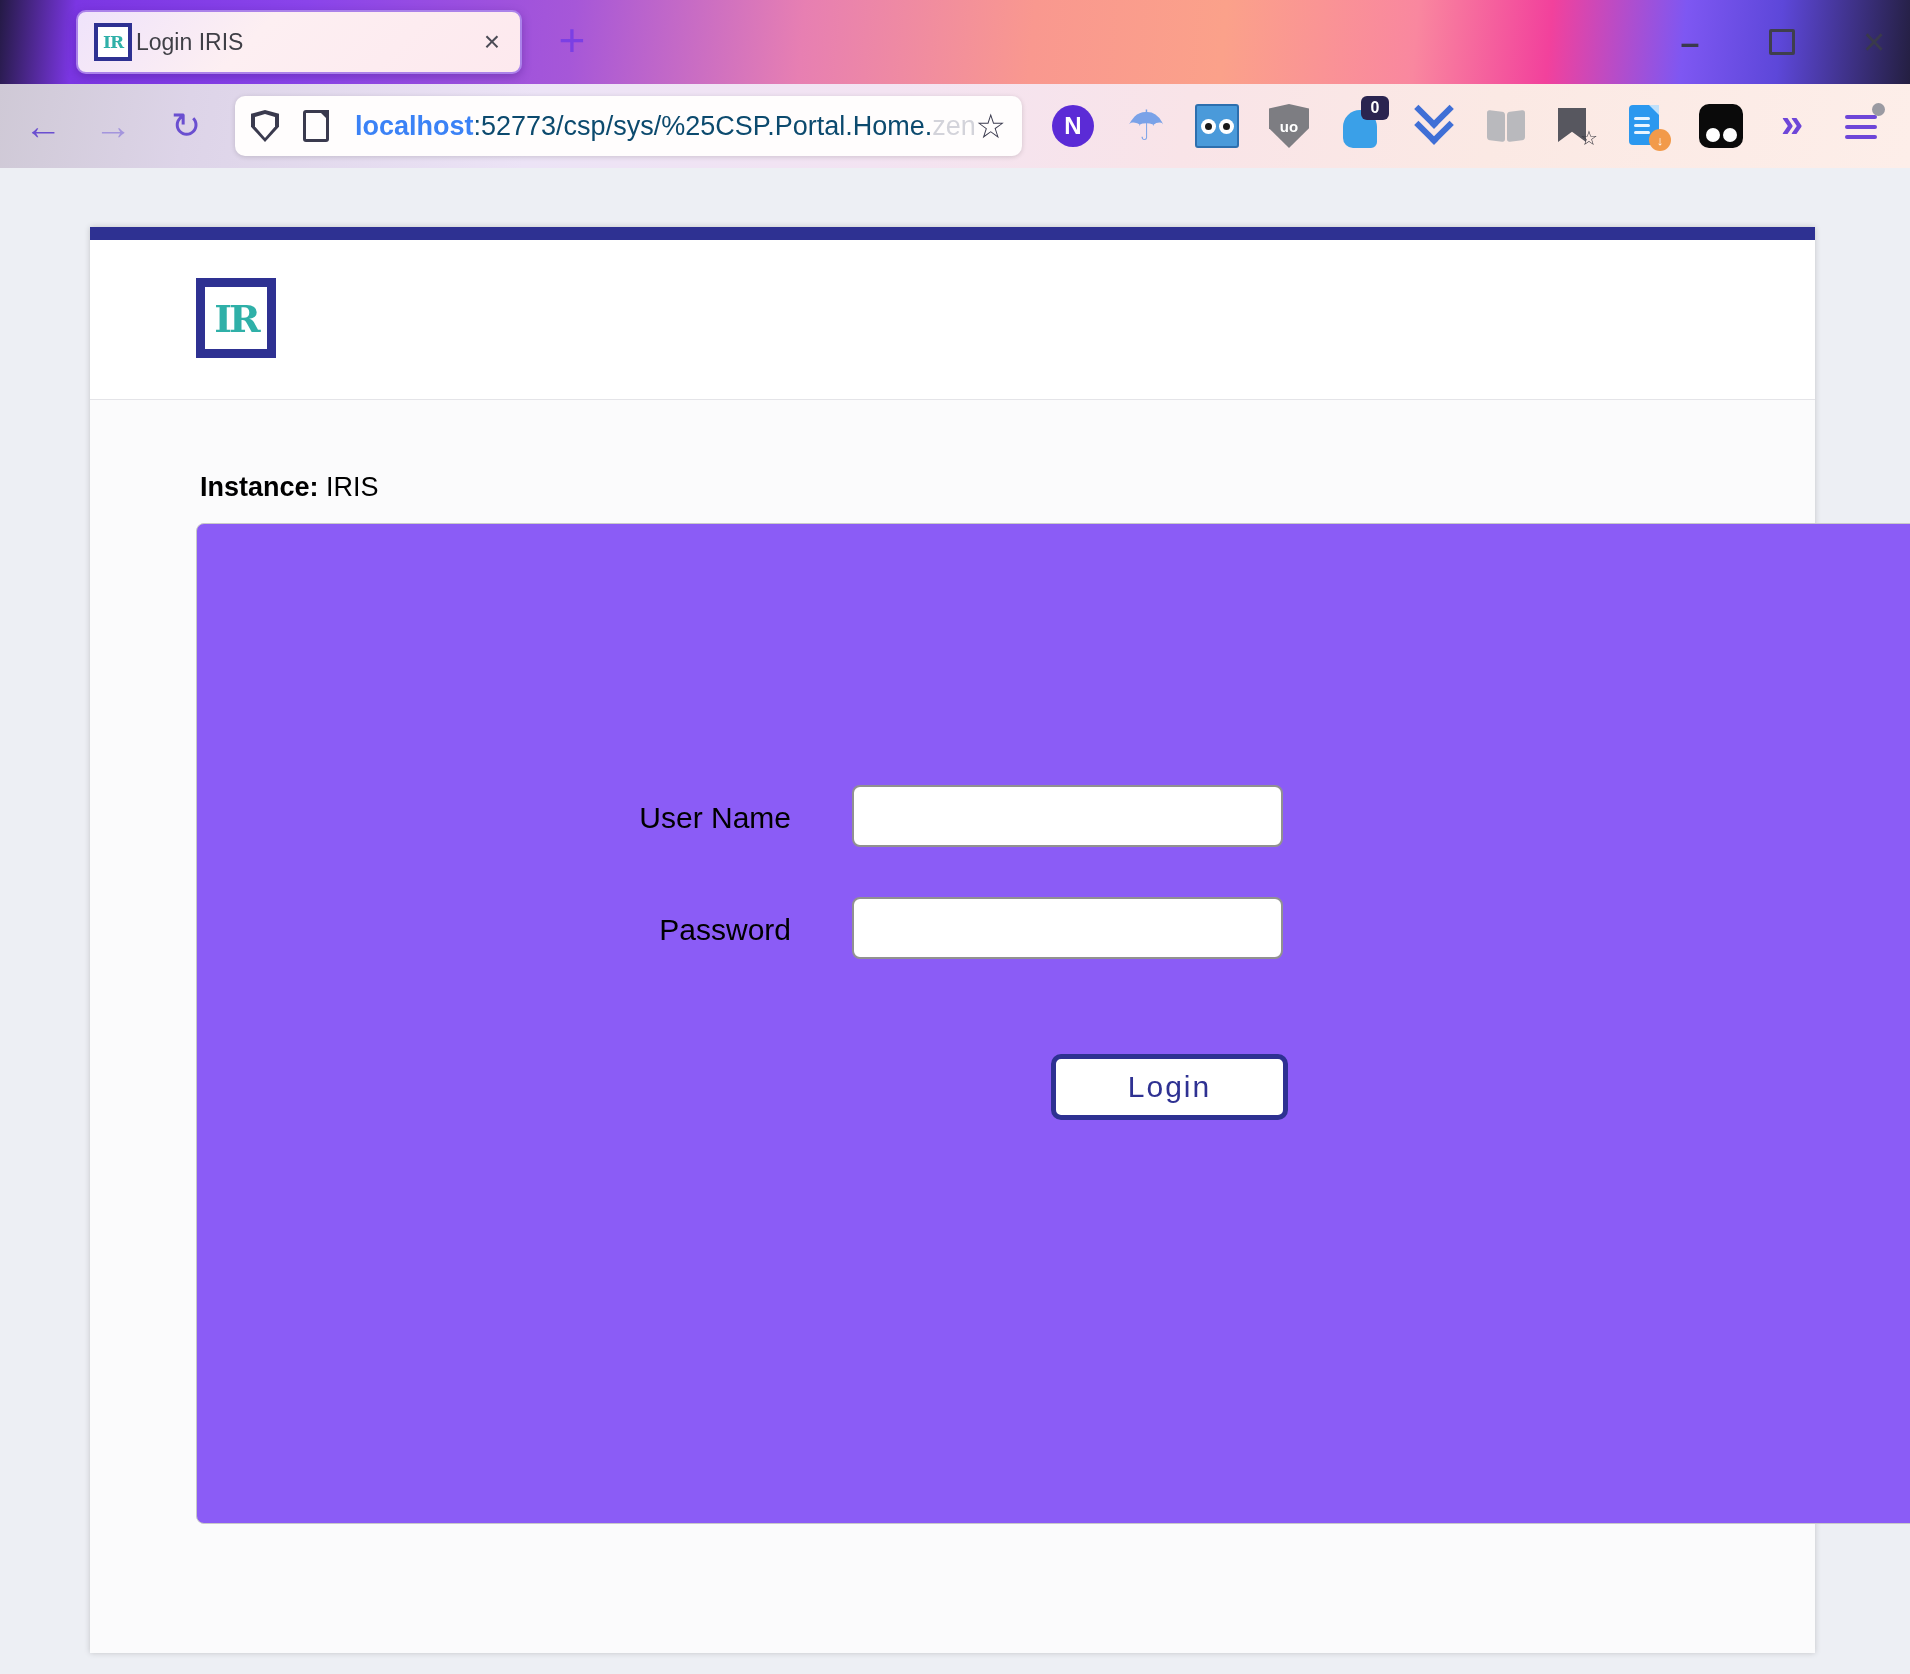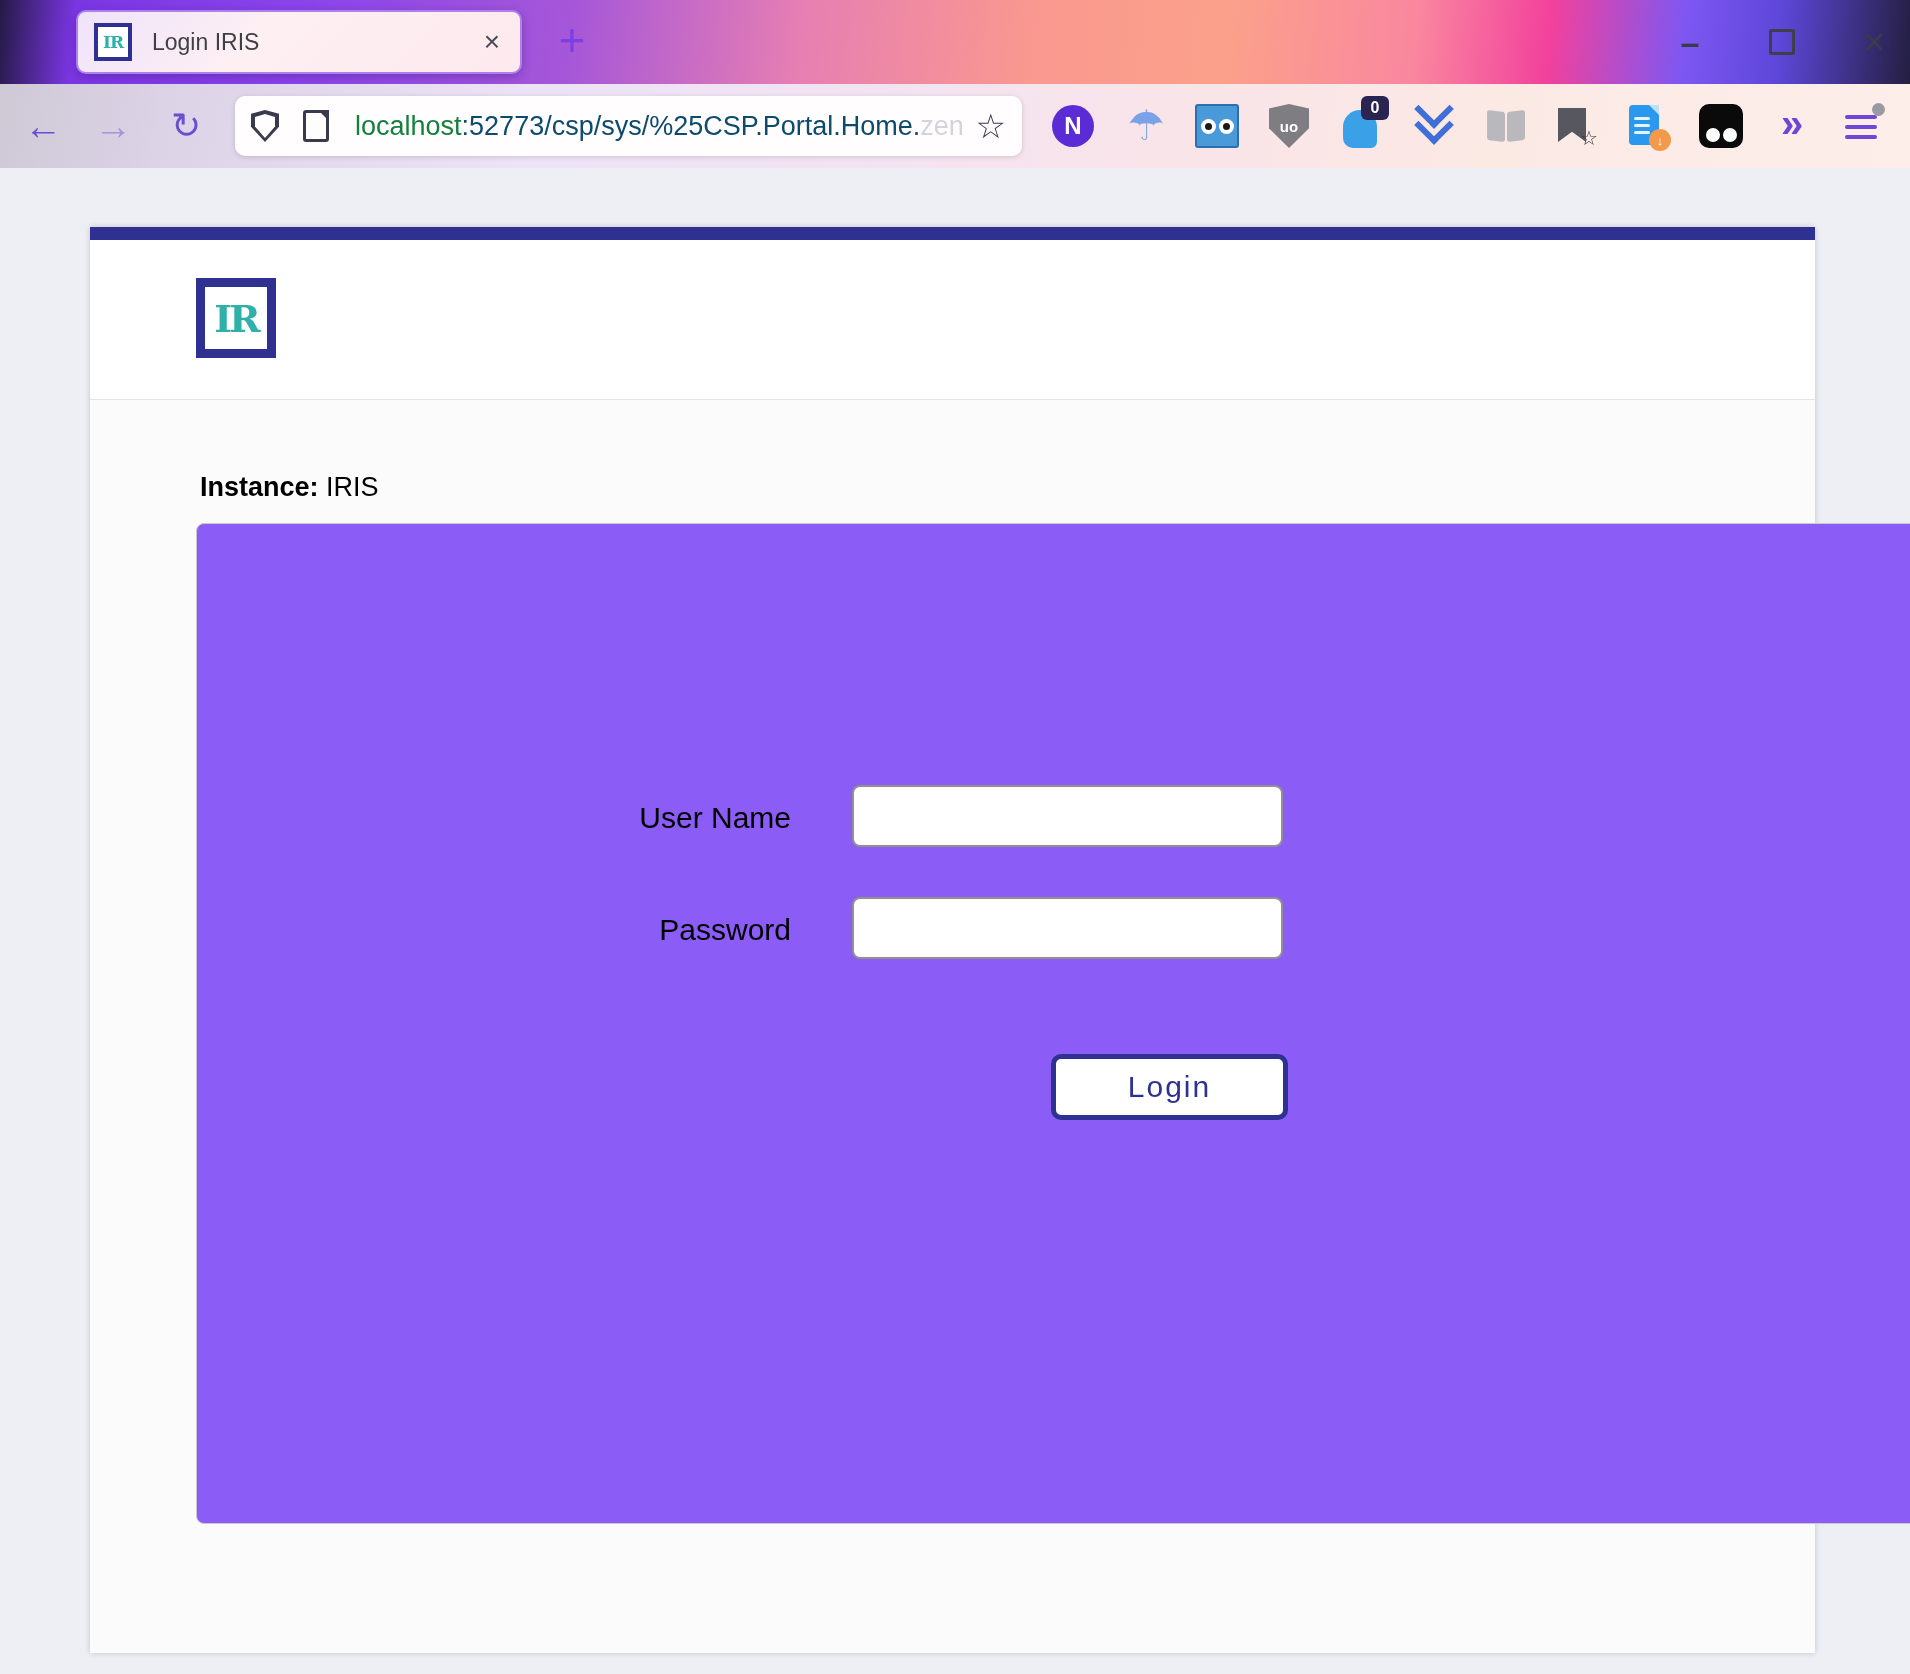--- a/index.html
+++ b/index.html
@@ -20,21 +20,21 @@
     border:2px solid #ab82ea;border-radius:10px;
     box-shadow:0 3px 10px rgba(60,20,120,.35);
     display:flex;align-items:center;box-sizing:border-box;padding:0 16px;
   }
   .favicon{
     width:30px;height:30px;background:#fff;border:4px solid #2e3192;
     display:flex;align-items:center;justify-content:center;flex:0 0 auto;
   }
   .favicon span{font-family:"DejaVu Serif",serif;font-weight:bold;font-size:17px;
     color:#2fb0a8;letter-spacing:-1px;}
-  .tab-title{margin-left:20px;font-size:23px;color:#3f3f46;flex:1 1 auto;
+  .tab-title{margin-left:4px;font-size:23px;color:#3f3f46;flex:1 1 auto;
     white-space:nowrap;overflow:hidden;}
   .tab-close{font-size:28px;color:#4b4b55;padding:0 4px;cursor:default;flex:0 0 auto;}
   .new-tab{position:absolute;left:546px;top:10px;width:52px;height:60px;
     font-size:46px;color:#7b3fe4;display:flex;align-items:center;justify-content:center;}
   .win-controls{position:absolute;right:18px;top:0;height:84px;display:flex;
     align-items:center;gap:56px;}
   .win-btn{width:36px;height:36px;display:flex;align-items:center;justify-content:center;
     color:#3a3a4c;}
   .win-min{font-size:34px;font-weight:bold;}
   .win-max-shape{width:20px;height:20px;border:3px solid #3f3f4c;border-radius:2px;}
@@ -58,21 +58,21 @@
   .shield-wrap{position:relative;width:28px;height:32px;flex:0 0 auto;}
   .shield-outer{position:absolute;inset:0;background:#3a3a4e;
     clip-path:polygon(50% 0,100% 12%,100% 52%,50% 100%,0 52%,0 12%);}
   .shield-inner{position:absolute;left:4px;top:4px;width:20px;height:24px;background:#fffdfd;
     clip-path:polygon(50% 0,100% 12%,100% 52%,50% 100%,0 52%,0 12%);}
   .pageicon{position:relative;width:20px;height:26px;border:3px solid #3a3a4e;
     border-radius:3px;margin-left:24px;flex:0 0 auto;background:#fffdfd;}
   .pageicon::after{content:"";position:absolute;right:-3px;top:-3px;width:0;height:0;
     border-left:11px solid transparent;border-top:11px solid #3a3a4e;}
   .url-text{margin-left:26px;font-size:27px;white-space:nowrap;overflow:hidden;}
-  .url-host{color:#15803d;}
+  .url-host{color:#3b82f6;font-weight:bold;}
   .url-path{color:#0c4a6e;}
   .url-fade{color:#d3d3da;}
   .url-star{margin-left:auto;font-size:34px;color:#3a3a4e;flex:0 0 auto;}
   
   .ext{position:absolute;top:20px;width:44px;height:44px;display:flex;
     align-items:center;justify-content:center;}
   .ext-n-circle{width:42px;height:42px;border-radius:50%;background:#5b2bd6;color:#fff;
     font-weight:bold;font-size:24px;display:flex;align-items:center;justify-content:center;}
   .ext-umbrella{font-size:42px;color:#7aa2e8;line-height:1;}
   .ext-eyes{width:42px;height:40px;background:#4a9ada;border:2px solid #2d6fae;

